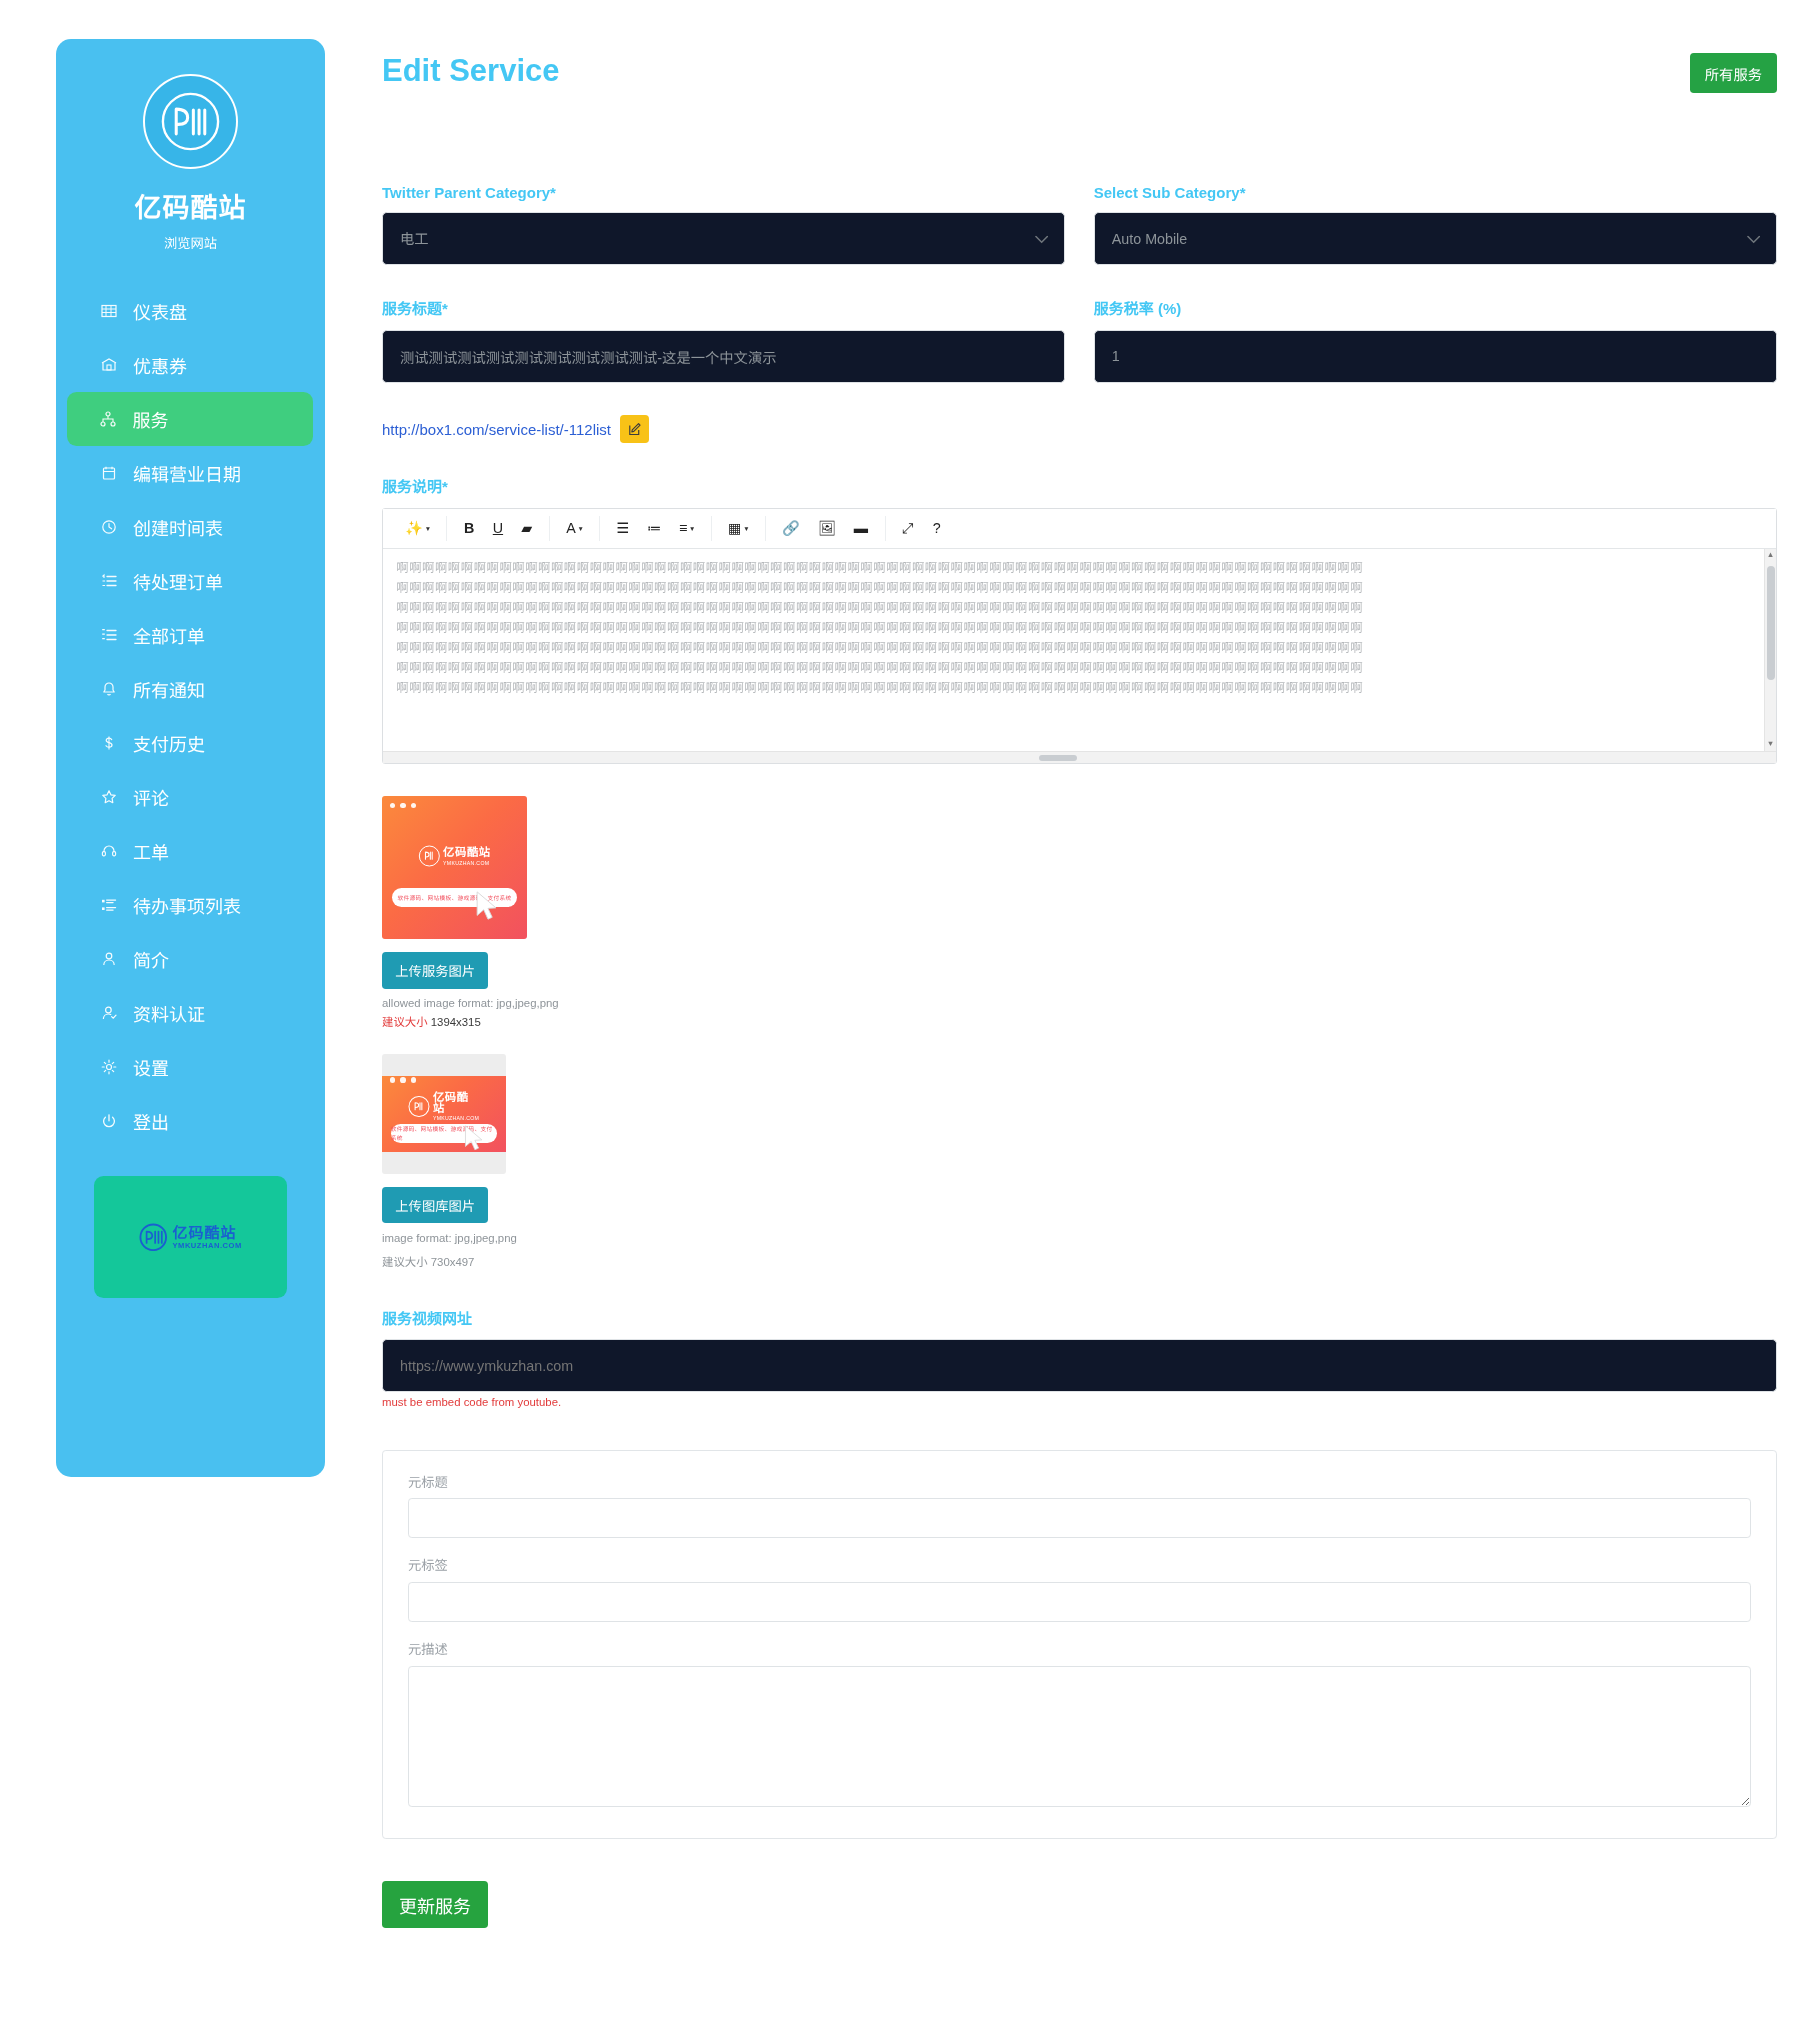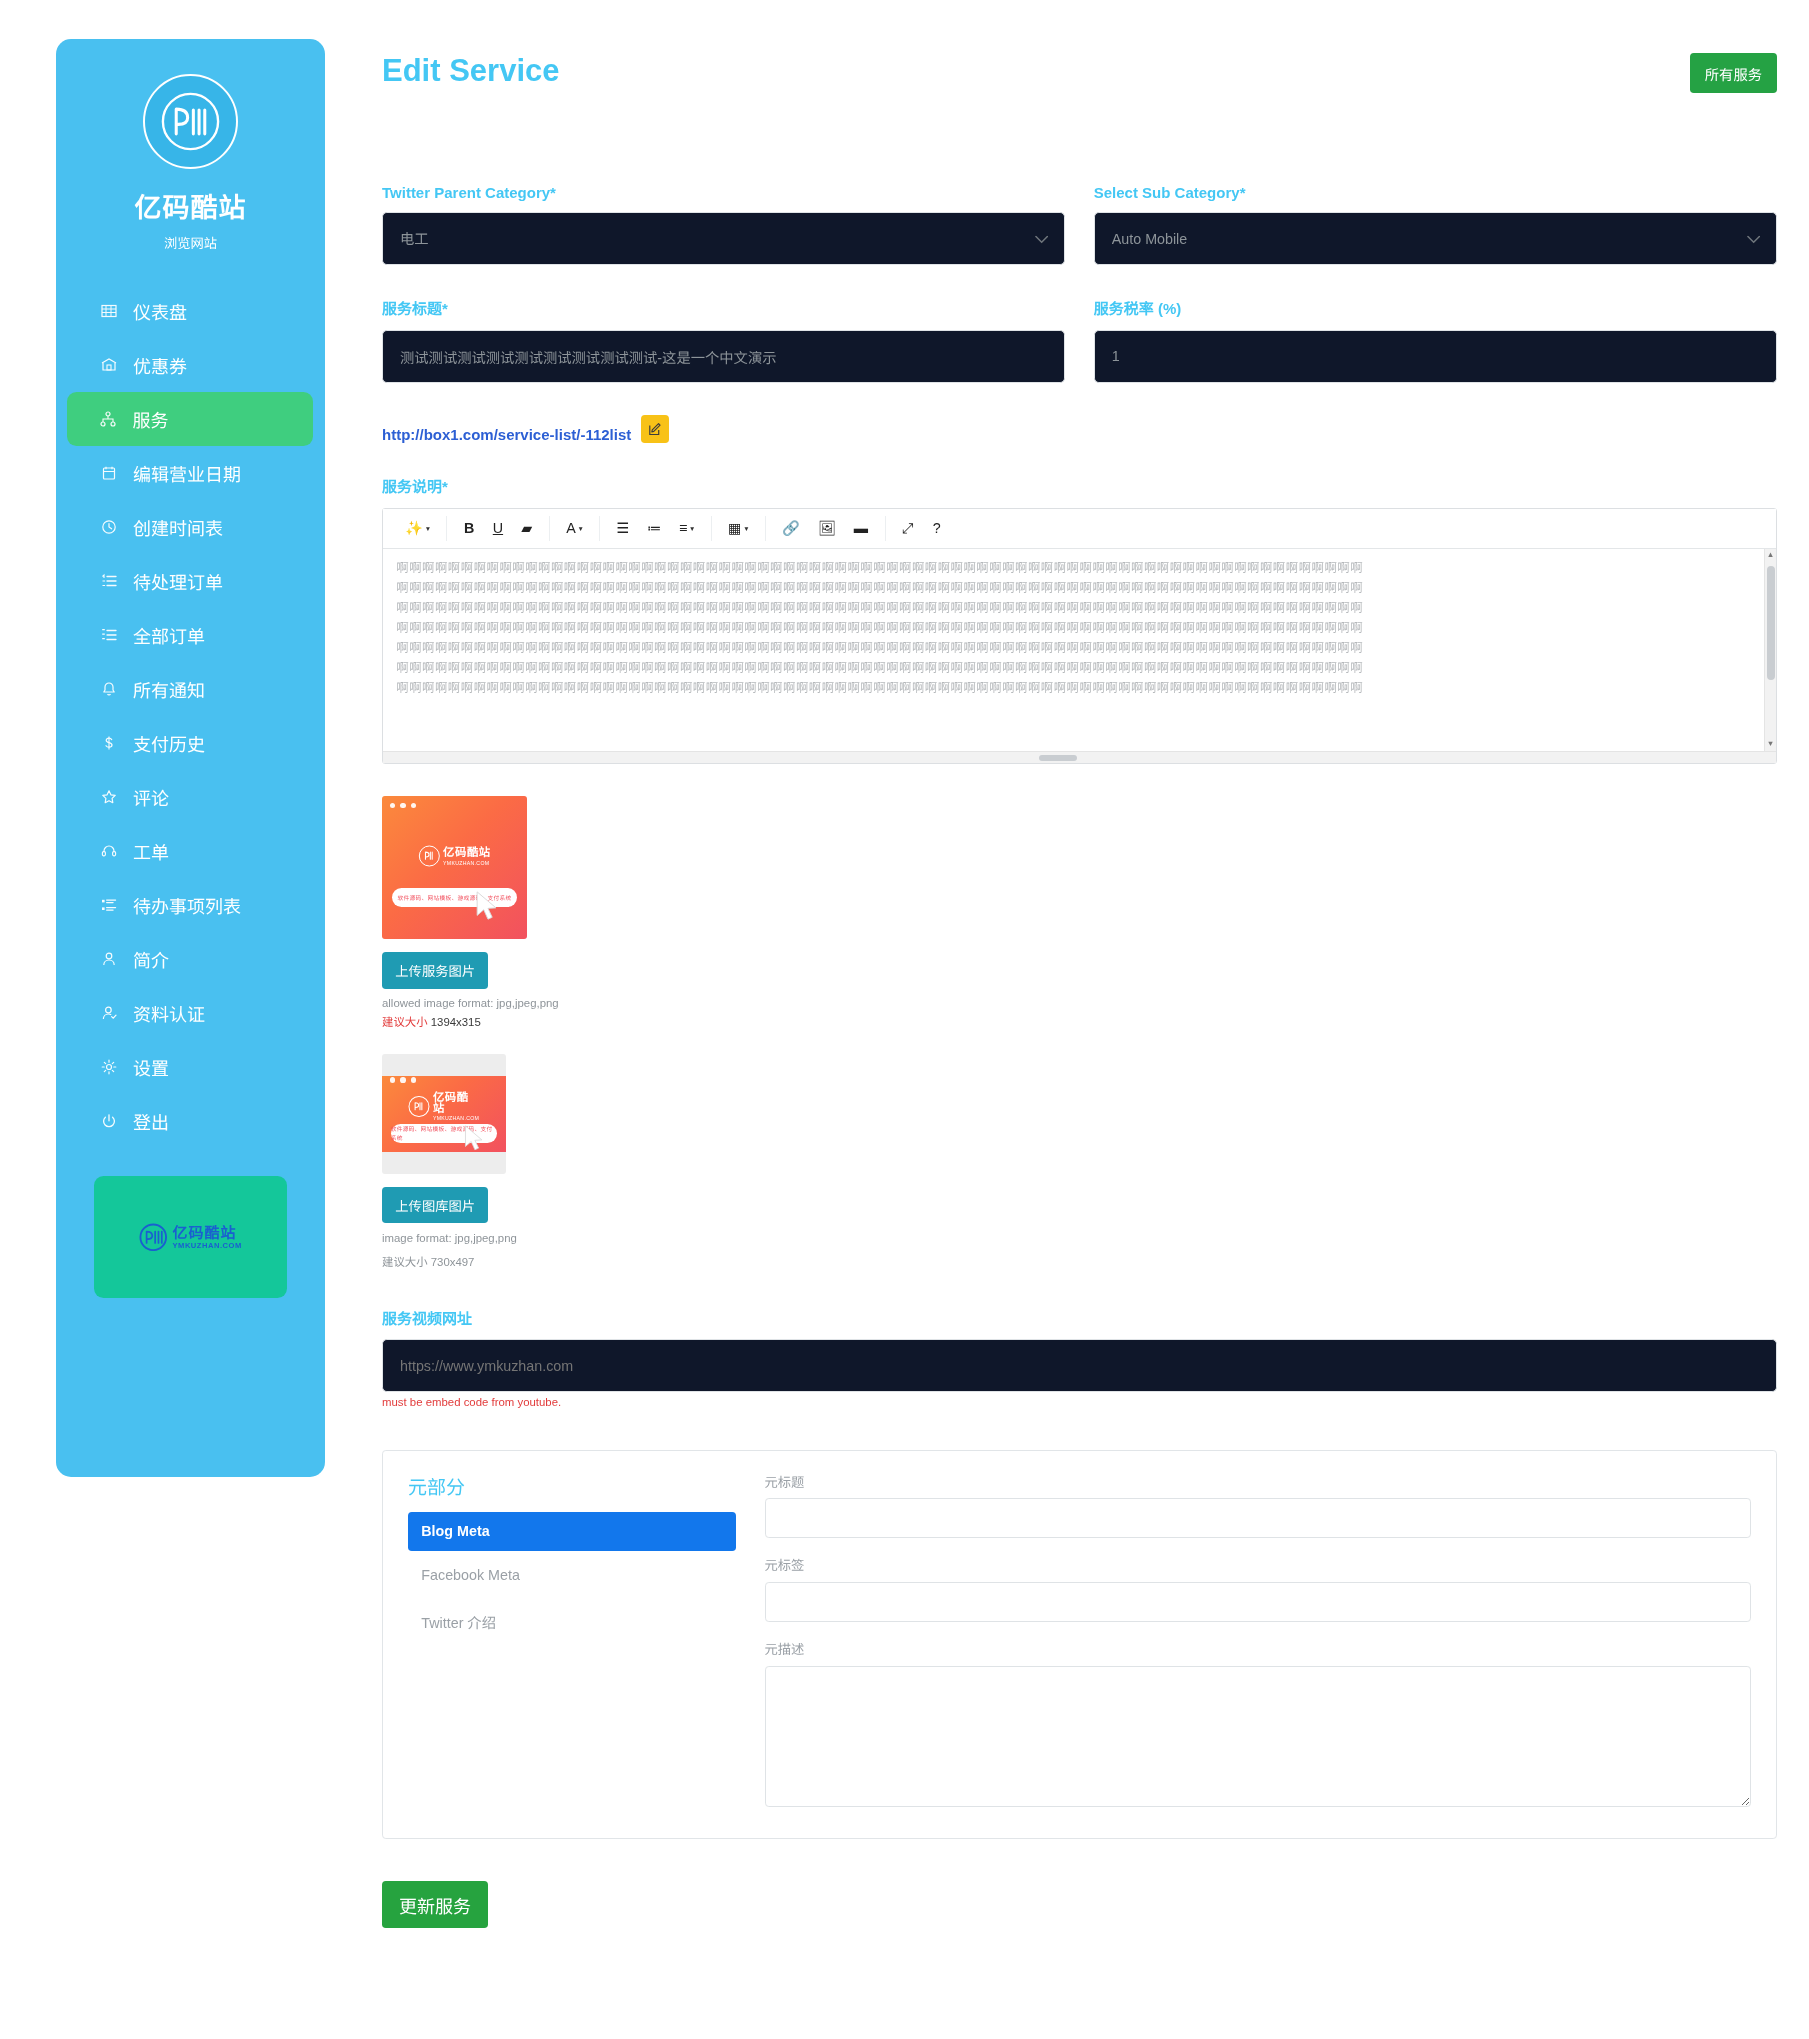--- a/index.html
+++ b/index.html
@@ -151,21 +151,21 @@
     position: absolute;
     right: 17px; top: 50%;
     transform: translateY(-50%);
     pointer-events: none;
     color: #6f767c;
   }
   select.ctl {
     appearance: none; -webkit-appearance: none;
     cursor: pointer;
   }
-  .permalink-row { display:flex; align-items:flex-end; gap:9.5px;font-weight:bold; }
+  .permalink-row { display:flex; align-items:center; gap:9.5px; }
   .permalink-url {
     color: #2c5fd4;
     font-size: 15px;
     text-decoration: none;
   }
   .edit-chip {
     background: #f8c217;
     border: none;
     border-radius: 3.8px;
     width: 28.5px; height: 28.5px;
@@ -711,28 +711,20 @@
       </div>
     </div>
 
     <div class="field" style="margin-top:38px;">
       <label class="label-blue">服务视频网址</label>
       <input class="ctl" type="text" placeholder="https://www.ymkuzhan.com" style="">
       <div class="hint-red">must be embed code from youtube.</div>
     </div>
 
     <section id="meta-panel">
-      <div class="meta-left">
-        <h2 class="meta-title">元部分</h2>
-        <div id="meta-tab-list">
-            <div class="meta-tab active">Blog Meta</div>
-            <div class="meta-tab">Facebook Meta</div>
-            <div class="meta-tab">Twitter 介绍</div>
-          </div>
-      </div>
       <div class="meta-right">
         <label class="meta-label">元标题</label>
         <input class="meta-input" type="text" style="">
 
         <label class="meta-label">元标签</label>
         <input class="meta-input" type="text" style="">
 
         <label class="meta-label">元描述</label>
         <textarea class="meta-textarea" style=""></textarea>
       </div>

